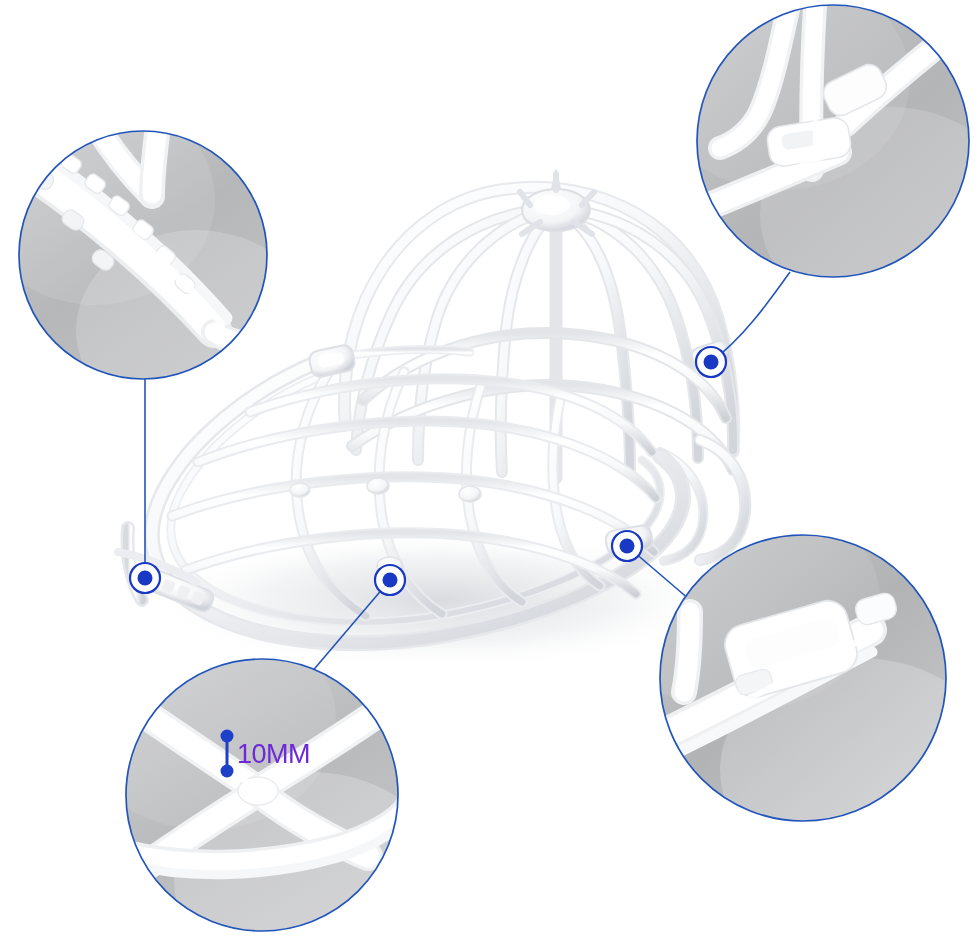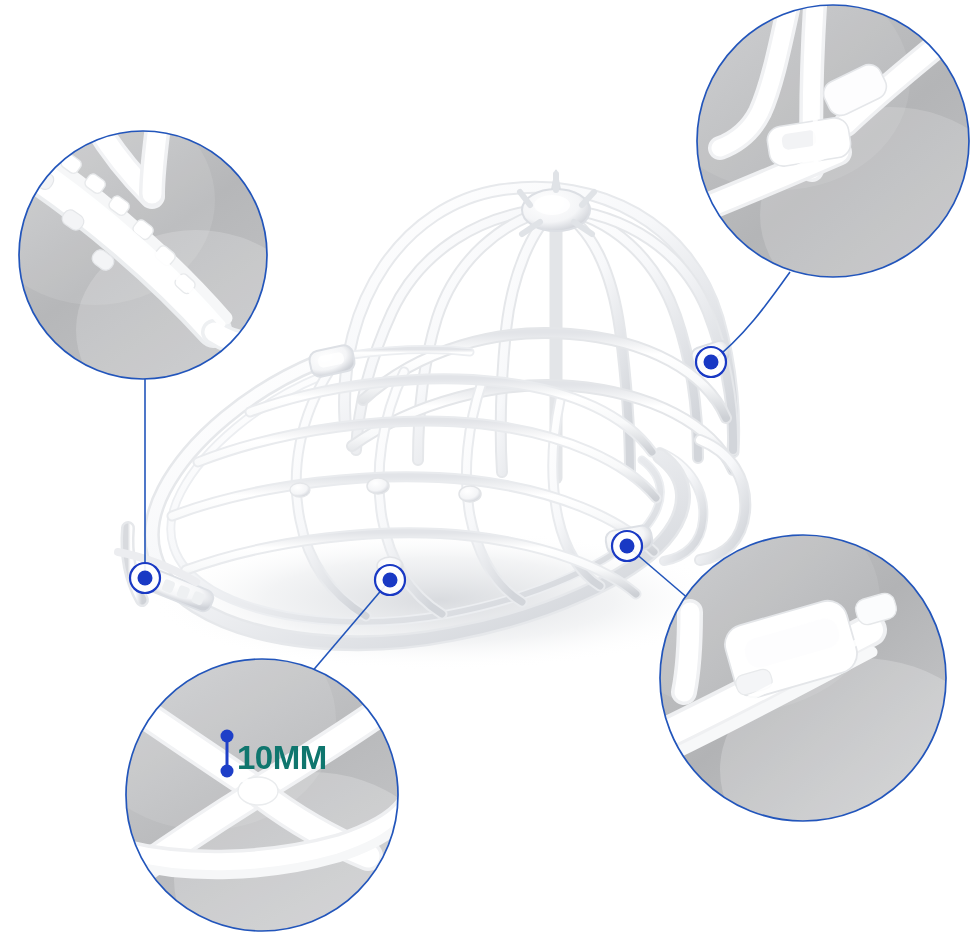--- a/index.html
+++ b/index.html
@@ -5,24 +5,24 @@
 <style>
   html,body{margin:0;padding:0;background:#ffffff;}
   body{
     font-family:"Liberation Sans", sans-serif;
     width:979px;height:945px;overflow:hidden;position:relative;
   }
   #stage{position:relative;width:979px;height:945px;background:#ffffff;}
   #stage svg{position:absolute;top:0;left:0;width:979px;height:945px;display:block;}
   .dim-label{
     position:absolute;
-    color:#0f766e;
+    color:#6d28d9;
     font-family:"Liberation Sans", sans-serif;
-    font-size:33px;
-    font-weight:700;
+    font-size:27px;
+    font-weight:400;
     letter-spacing:-0.5px;
     line-height:1;
     white-space:nowrap;
     user-select:none;
   }
 </style>
 </head>
 <body>
 
 <div id="stage">

